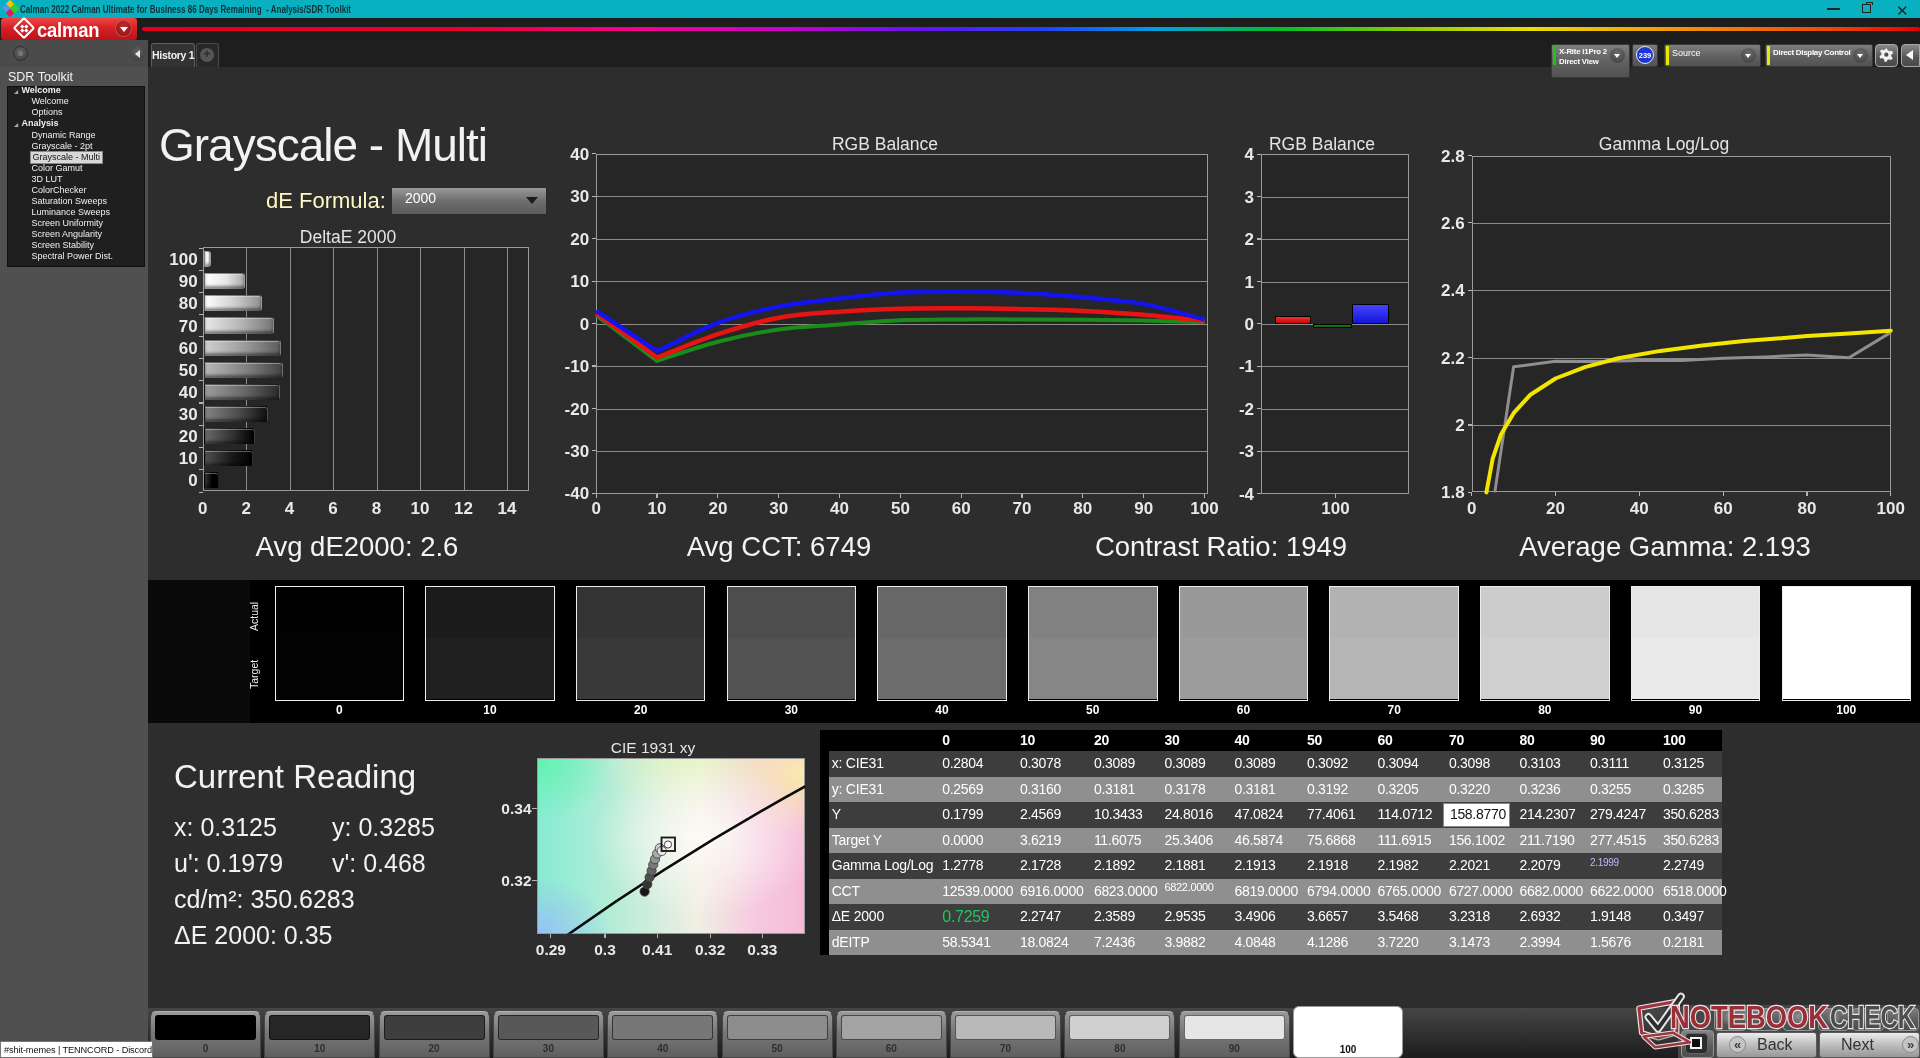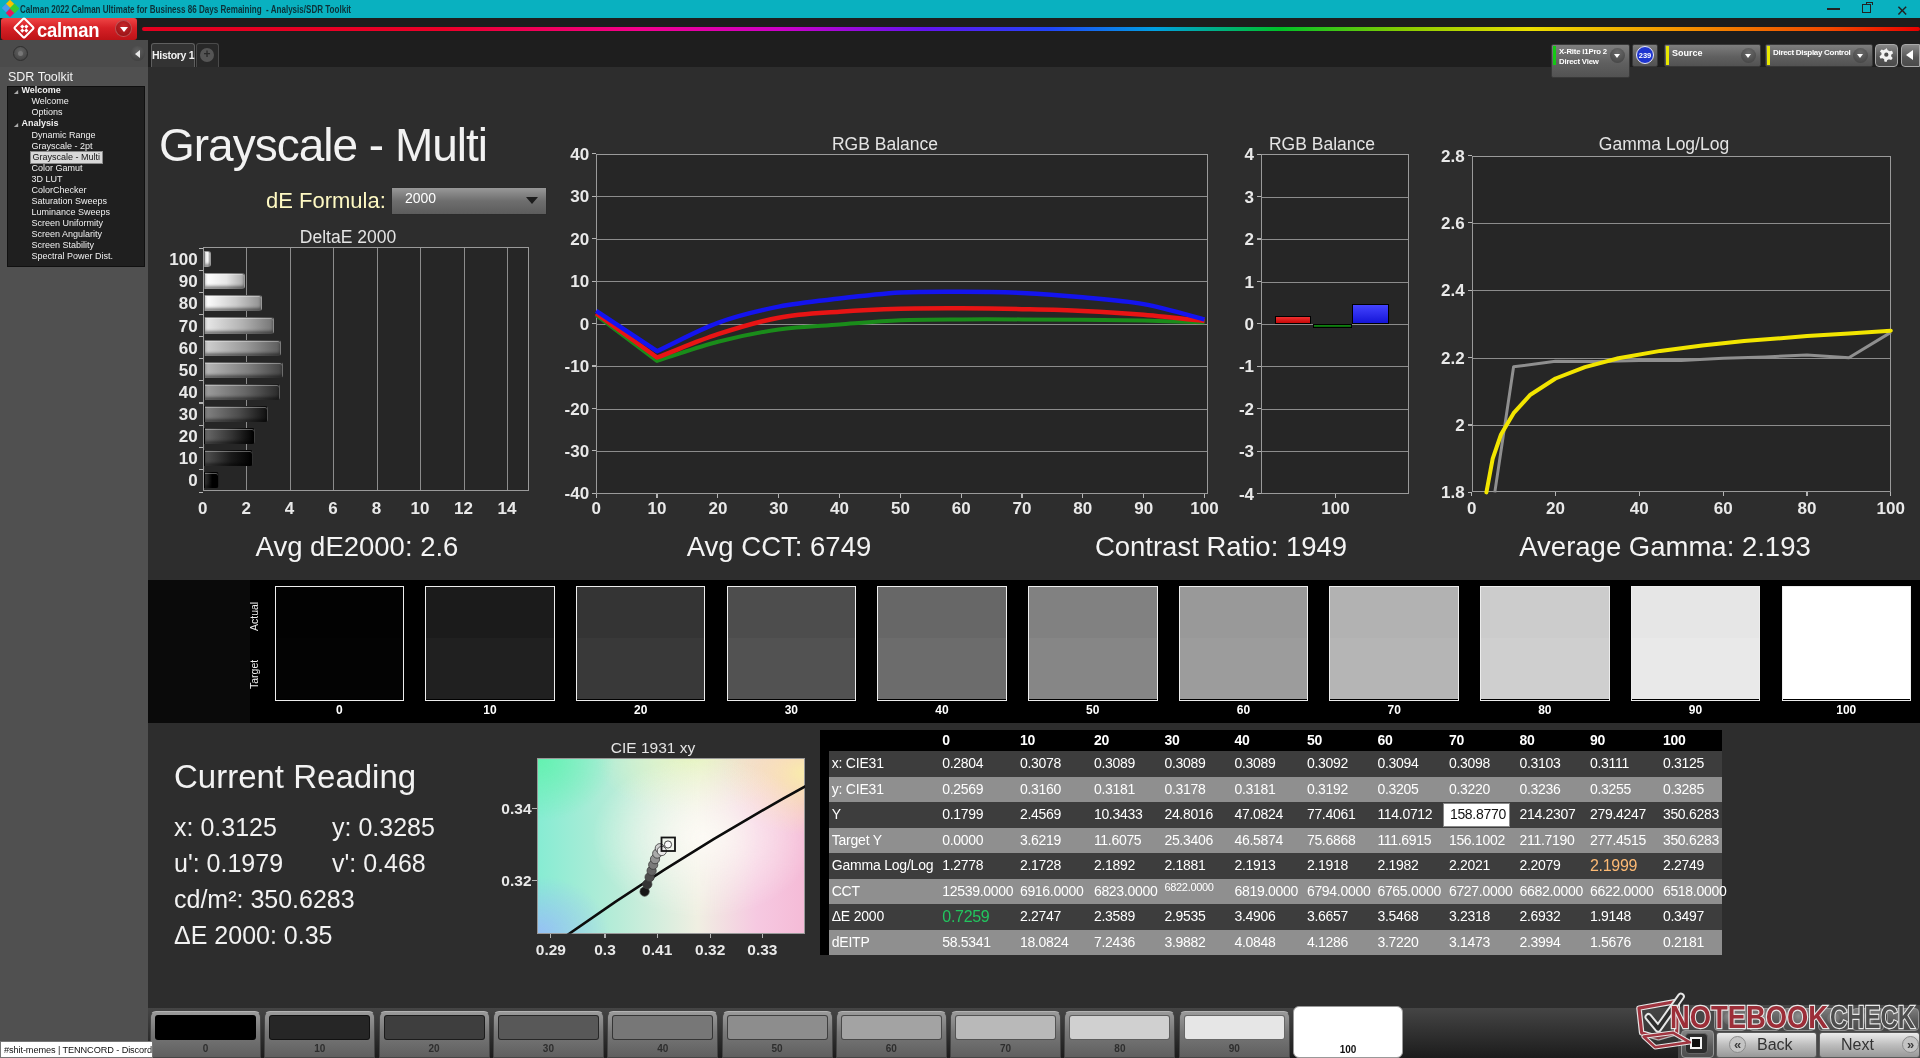--- a/index.html
+++ b/index.html
@@ -43,21 +43,21 @@
       <div style="position:absolute;left:1px;top:1px;width:3px;height:19px;background:#14c814"></div>
       <div style="position:absolute;left:7px;top:2px;font-size:7.8px;font-weight:700;color:#fff;white-space:nowrap;letter-spacing:-0.2px">X-Rite i1Pro 2</div>
       <div style="position:absolute;left:7px;top:12px;font-size:7.8px;font-weight:700;color:#fff;white-space:nowrap;letter-spacing:-0.2px">Direct View</div>
       <div style="position:absolute;left:58px;top:3.5px;width:15px;height:15px;border-radius:50%;background:radial-gradient(circle at 50% 30%,#6a6a6a,#3f3f3f)"></div>
       <div style="position:absolute;left:61.7px;top:9.5px;width:0;height:0;border-left:3.8px solid transparent;border-right:3.8px solid transparent;border-top:4.5px solid #fff"></div>
     </div>
 <div class="a" style="left:1632px;top:43.5px;width:26px;height:23px;border-radius:2px;background:linear-gradient(180deg,#7e7e7e,#606060 55%,#525252);border:1px solid #383838"></div>
 <div class="a" style="left:1636px;top:46px;width:18px;height:18px;border-radius:50%;background:#1f35cf;border:1.5px solid #e8e8f8;color:#fff;font-size:7.5px;font-weight:700;text-align:center;line-height:17px">239</div>
 <div class="a" style="left:1664px;top:43.5px;width:97px;height:23px;border-radius:2px;background:linear-gradient(180deg,#7e7e7e,#606060 55%,#525252);border:1px solid #383838">
       <div style="position:absolute;left:1px;top:1px;width:3px;height:19px;background:#e8e800"></div>
-      <div style="position:absolute;left:7px;top:3px;font-size:9px;font-weight:700;color:#fff;white-space:nowrap">Source</div>
+      <div style="position:absolute;left:7px;top:3px;font-size:9px;font-weight:400;color:#fff;white-space:nowrap">Source</div>
       <div style="position:absolute;left:76px;top:3.5px;width:15px;height:15px;border-radius:50%;background:radial-gradient(circle at 50% 30%,#6a6a6a,#3f3f3f)"></div>
       <div style="position:absolute;left:79.7px;top:9.5px;width:0;height:0;border-left:3.8px solid transparent;border-right:3.8px solid transparent;border-top:4.5px solid #fff"></div>
     </div>
 <div class="a" style="left:1765px;top:43.5px;width:108px;height:23px;border-radius:2px;background:linear-gradient(180deg,#7e7e7e,#606060 55%,#525252);border:1px solid #383838">
       <div style="position:absolute;left:1px;top:1px;width:3px;height:19px;background:#e8e800"></div>
       <div style="position:absolute;left:7px;top:3px;font-size:8px;font-weight:700;color:#fff;white-space:nowrap;letter-spacing:-0.3px">Direct Display Control</div>
       <div style="position:absolute;left:87px;top:3.5px;width:15px;height:15px;border-radius:50%;background:radial-gradient(circle at 50% 30%,#6a6a6a,#3f3f3f)"></div>
       <div style="position:absolute;left:90.7px;top:9.5px;width:0;height:0;border-left:3.8px solid transparent;border-right:3.8px solid transparent;border-top:4.5px solid #fff"></div>
     </div>
 <div class="a" style="left:1875px;top:43.5px;width:23px;height:23px;border-radius:4px;background:linear-gradient(180deg,#888,#555 60%,#4a4a4a);border:1px solid #a8a8a8"></div>
@@ -451,21 +451,21 @@
 <div class="a" style="left:831.7px;top:857.0px;font-size:14px;color:#fff;white-space:nowrap;letter-spacing:-0.2px">Gamma Log/Log</div>
 <div class="a" style="left:942.3px;top:857.0px;font-size:14px;color:#fff;letter-spacing:-0.3px">1.2778</div>
 <div class="a" style="left:1019.9px;top:857.0px;font-size:14px;color:#fff;letter-spacing:-0.3px">2.1728</div>
 <div class="a" style="left:1093.9px;top:857.0px;font-size:14px;color:#fff;letter-spacing:-0.3px">2.1892</div>
 <div class="a" style="left:1164.4px;top:857.0px;font-size:14px;color:#fff;letter-spacing:-0.3px">2.1881</div>
 <div class="a" style="left:1234.5px;top:857.0px;font-size:14px;color:#fff;letter-spacing:-0.3px">2.1913</div>
 <div class="a" style="left:1306.9px;top:857.0px;font-size:14px;color:#fff;letter-spacing:-0.3px">2.1918</div>
 <div class="a" style="left:1377.4px;top:857.0px;font-size:14px;color:#fff;letter-spacing:-0.3px">2.1982</div>
 <div class="a" style="left:1448.9px;top:857.0px;font-size:14px;color:#ffffff;letter-spacing:-0.3px">2.2021</div>
 <div class="a" style="left:1519.5px;top:857.0px;font-size:14px;color:#fff;letter-spacing:-0.3px">2.2079</div>
-<div class="a" style="left:1590.0px;top:857.0px;font-size:16px;color:#fdba74;letter-spacing:-0.3px">2.1999</div>
+<div class="a" style="left:1590.0px;top:857.0px;font-size:10px;color:#c4b5fd;letter-spacing:-0.3px">2.1999</div>
 <div class="a" style="left:1662.9px;top:857.0px;font-size:14px;color:#fff;letter-spacing:-0.3px">2.2749</div>
 <div class="a" style="left:829px;top:878.5px;width:893px;height:25.5px;background:#8f8f8f"></div>
 <div class="a" style="left:831.7px;top:882.5px;font-size:14px;color:#fff;white-space:nowrap;letter-spacing:-0.2px">CCT</div>
 <div class="a" style="left:942.3px;top:882.5px;font-size:14px;color:#fff;letter-spacing:-0.3px">12539.0000</div>
 <div class="a" style="left:1019.9px;top:882.5px;font-size:14px;color:#fff;letter-spacing:-0.3px">6916.0000</div>
 <div class="a" style="left:1093.9px;top:882.5px;font-size:14px;color:#fff;letter-spacing:-0.3px">6823.0000</div>
 <div class="a" style="left:1164.4px;top:881px;font-size:11px;color:#fff;letter-spacing:-0.3px">6822.0000</div>
 <div class="a" style="left:1234.5px;top:882.5px;font-size:14px;color:#fff;letter-spacing:-0.3px">6819.0000</div>
 <div class="a" style="left:1306.9px;top:882.5px;font-size:14px;color:#fff;letter-spacing:-0.3px">6794.0000</div>
 <div class="a" style="left:1377.4px;top:882.5px;font-size:14px;color:#fff;letter-spacing:-0.3px">6765.0000</div>

